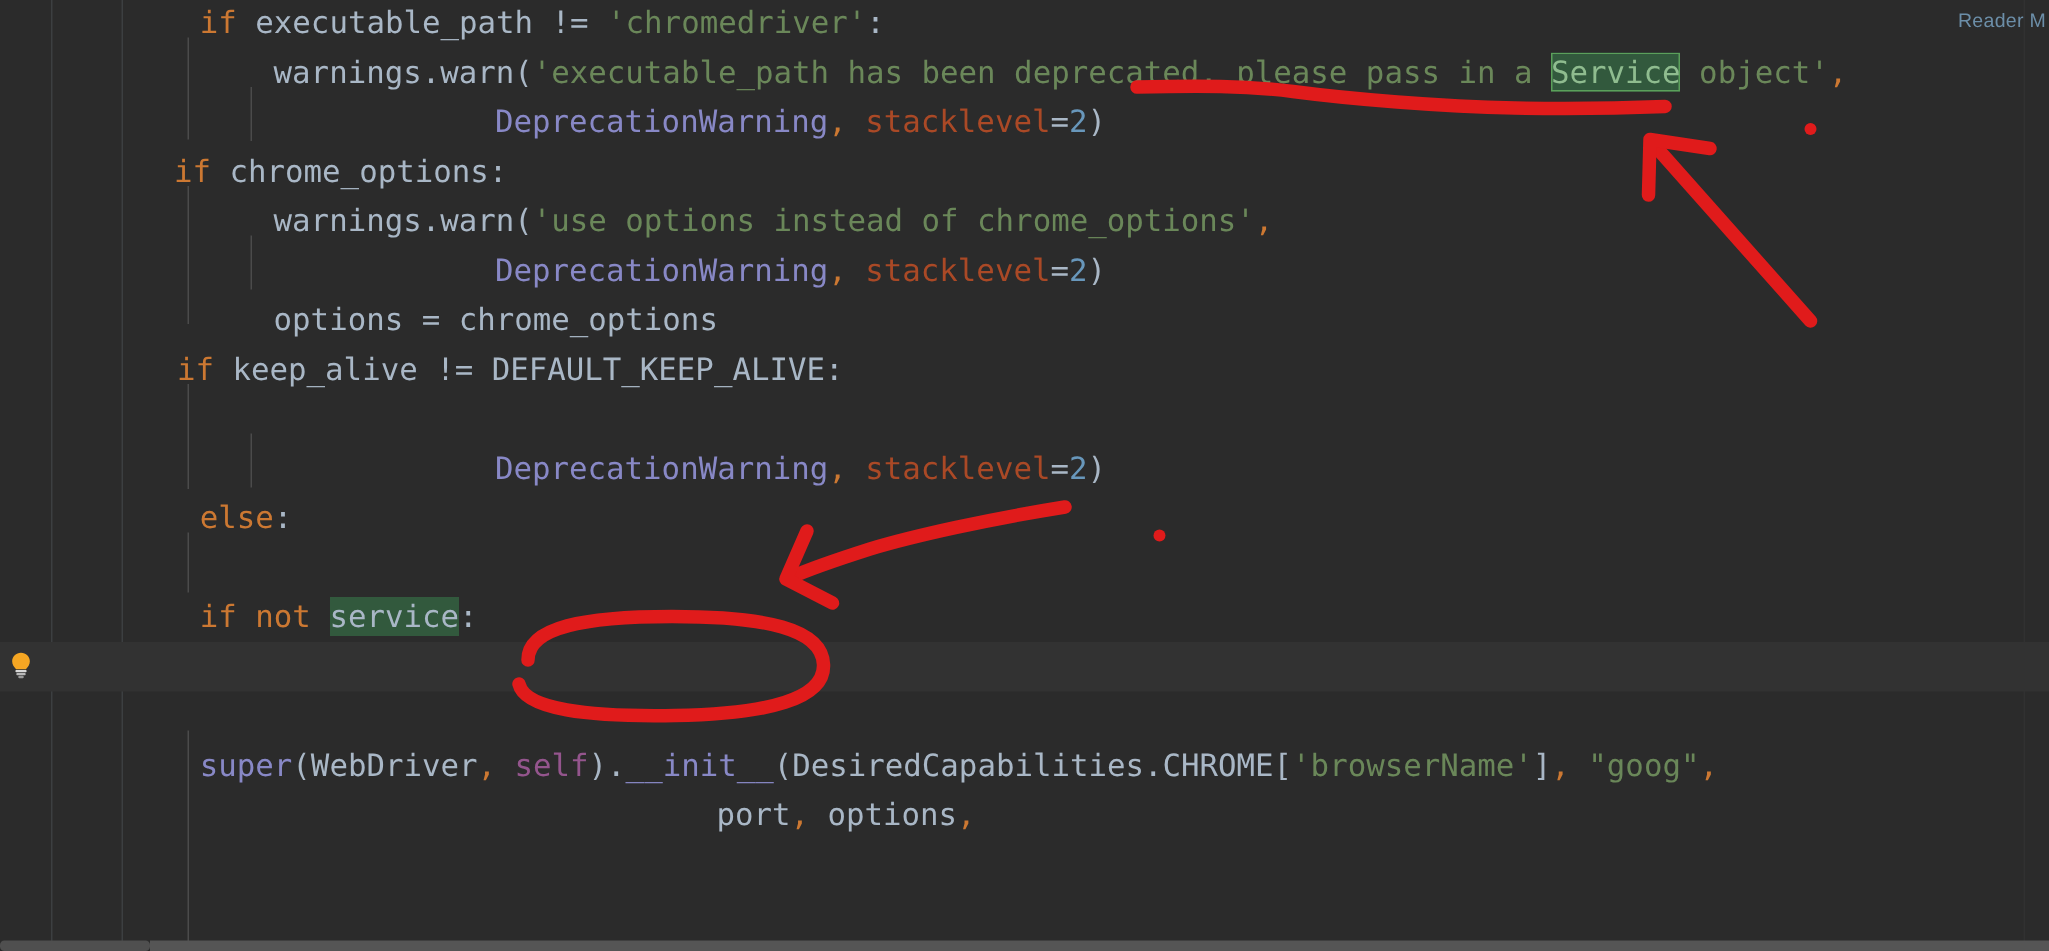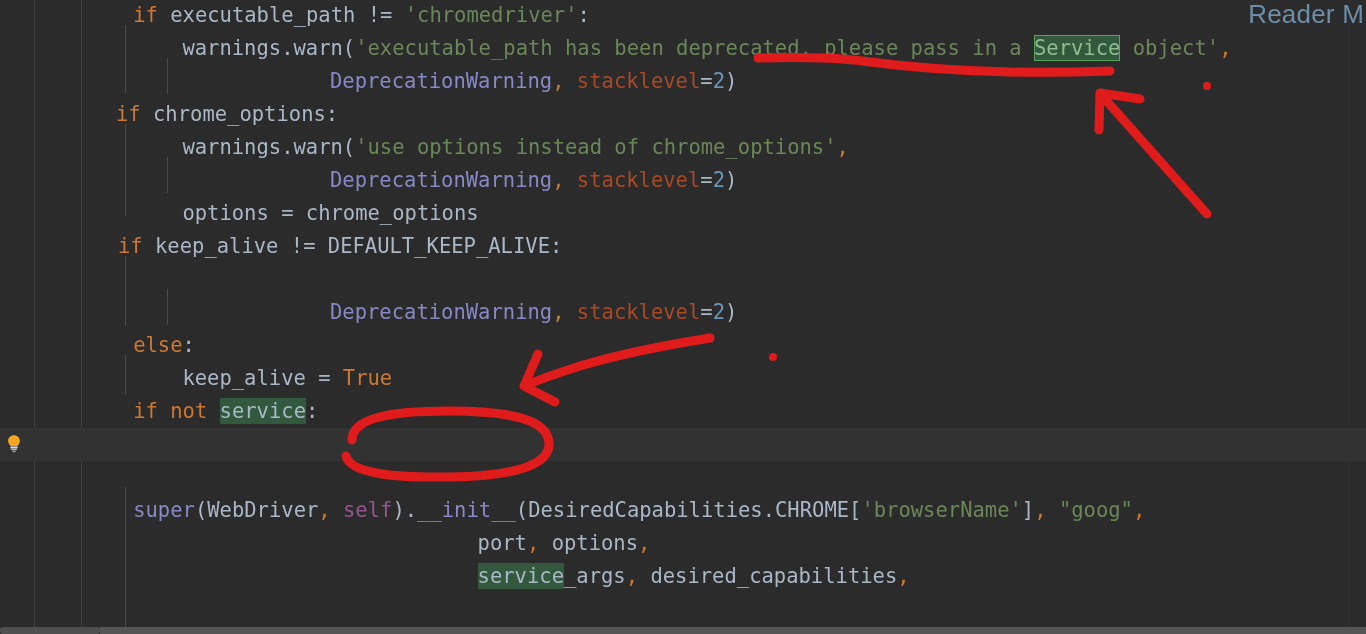--- a/index.html
+++ b/index.html
@@ -137,21 +137,21 @@
   
   .reader-label {
     position: absolute;
     right: 0;
     top: 0;
     height: 28px;
     line-height: 28px;
     padding-right: 2px;
     color: #6c8ea8;
     font-family: "Liberation Sans", sans-serif;
-    font-size: 26px;
+    font-size: 13px;
     z-index: 7;
     white-space: nowrap;
     letter-spacing: 0.2px;
   }
 
   
   .right-divider {
     position: absolute;
     right: 16px; top: 0;
     width: 1px; height: 634px;
@@ -214,27 +214,25 @@
       <div class="code-line" style="top: -1px;"><span class="txt" style="padding-left: 133.2px;"><span class="kw">if</span><span class="plain"> executable_path != </span><span class="str">'chromedriver'</span><span class="plain">:</span></span></div>
       <div class="code-line" style="top: 32px;"><span class="txt" style="padding-left: 182.4px;"><span class="plain">warnings.warn(</span><span class="str">'executable_path has been deprecated, please pass in a </span><span class="hl-str">Service</span><span class="str"> object'</span><span class="comma">,</span></span></div>
       <div class="code-line" style="top: 65px;"><span class="txt" style="padding-left: 330px;"><span class="cls">DeprecationWarning</span><span class="comma">,</span><span class="plain"> </span><span class="kwarg">stacklevel</span><span class="plain">=</span><span class="num">2</span><span class="plain">)</span></span></div>
       <div class="code-line" style="top: 98px;"><span class="txt" style="padding-left: 116px;"><span class="kw">if</span><span class="plain"> chrome_options:</span></span></div>
       <div class="code-line" style="top: 131px;"><span class="txt" style="padding-left: 182.4px;"><span class="plain">warnings.warn(</span><span class="str">'use options instead of chrome_options'</span><span class="comma">,</span></span></div>
       <div class="code-line" style="top: 164px;"><span class="txt" style="padding-left: 330px;"><span class="cls">DeprecationWarning</span><span class="comma">,</span><span class="plain"> </span><span class="kwarg">stacklevel</span><span class="plain">=</span><span class="num">2</span><span class="plain">)</span></span></div>
       <div class="code-line" style="top: 197px;"><span class="txt" style="padding-left: 182.4px;"><span class="plain">options = chrome_options</span></span></div>
       <div class="code-line" style="top: 230px;"><span class="txt" style="padding-left: 118px;"><span class="kw">if</span><span class="plain"> keep_alive != DEFAULT_KEEP_ALIVE:</span></span></div>
       <div class="code-line" style="top: 296px;"><span class="txt" style="padding-left: 330px;"><span class="cls">DeprecationWarning</span><span class="comma">,</span><span class="plain"> </span><span class="kwarg">stacklevel</span><span class="plain">=</span><span class="num">2</span><span class="plain">)</span></span></div>
       <div class="code-line" style="top: 329px;"><span class="txt" style="padding-left: 133.2px;"><span class="kw">else</span><span class="plain">:</span></span></div>
-      <div class="code-line" style="top: 362px;"><span class="txt" style="padding-left: 182.4px;"><span class="plain">keep_alive = </span><span class="kw">True</span></span></div>
       <div class="code-line" style="top: 395px;"><span class="txt" style="padding-left: 133.2px;"><span class="kw">if not</span><span class="plain"> </span><span class="hl-flat">service</span><span class="plain">:</span></span></div>
       <div class="code-line" style="top: 428px;"><span class="txt" style="padding-left: 182.4px;"><span class="hl">service</span><span class="plain"> = </span><span class="hl">Service</span><span class="plain">(executable_path</span><span class="comma">,</span><span class="plain"> port</span><span class="comma">,</span><span class="plain"> </span><span class="hl">service</span><span class="plain">_args</span><span class="comma">,</span><span class="plain"> </span><span class="hl-caret">service</span><span class="plain">_log_path)</span></span></div>
       <div class="code-line" style="top: 461px;"><span class="txt" style="padding-left: 84px;"></span></div>
       <div class="code-line" style="top: 494px;"><span class="txt" style="padding-left: 133.2px;"><span class="cls">super</span><span class="plain">(WebDriver</span><span class="comma">,</span><span class="plain"> </span><span class="selfkw">self</span><span class="plain">).</span><span class="cls">__init__</span><span class="plain">(DesiredCapabilities.CHROME[</span><span class="str">'browserName'</span><span class="plain">]</span><span class="comma">,</span><span class="plain"> </span><span class="str">"goog"</span><span class="comma">,</span></span></div>
       <div class="code-line" style="top: 527px;"><span class="txt" style="padding-left: 477.6px;"><span class="plain">port</span><span class="comma">,</span><span class="plain"> options</span><span class="comma">,</span></span></div>
-      <div class="code-line" style="top: 560px;"><span class="txt" style="padding-left: 477.6px;"><span class="hl-flat">service</span><span class="plain">_args</span><span class="comma">,</span><span class="plain"> desired_capabilities</span><span class="comma">,</span></span></div>
     </div>
 
   <div class="reader-label">Reader M</div>
 
   <div class="right-divider"></div>
 
   <div class="h-scroll-line"></div>
   <div class="h-scrollbar-thumb"></div>
 
   <svg id="annotation-layer" viewBox="0 0 1366 634" width="1366" height="634">

